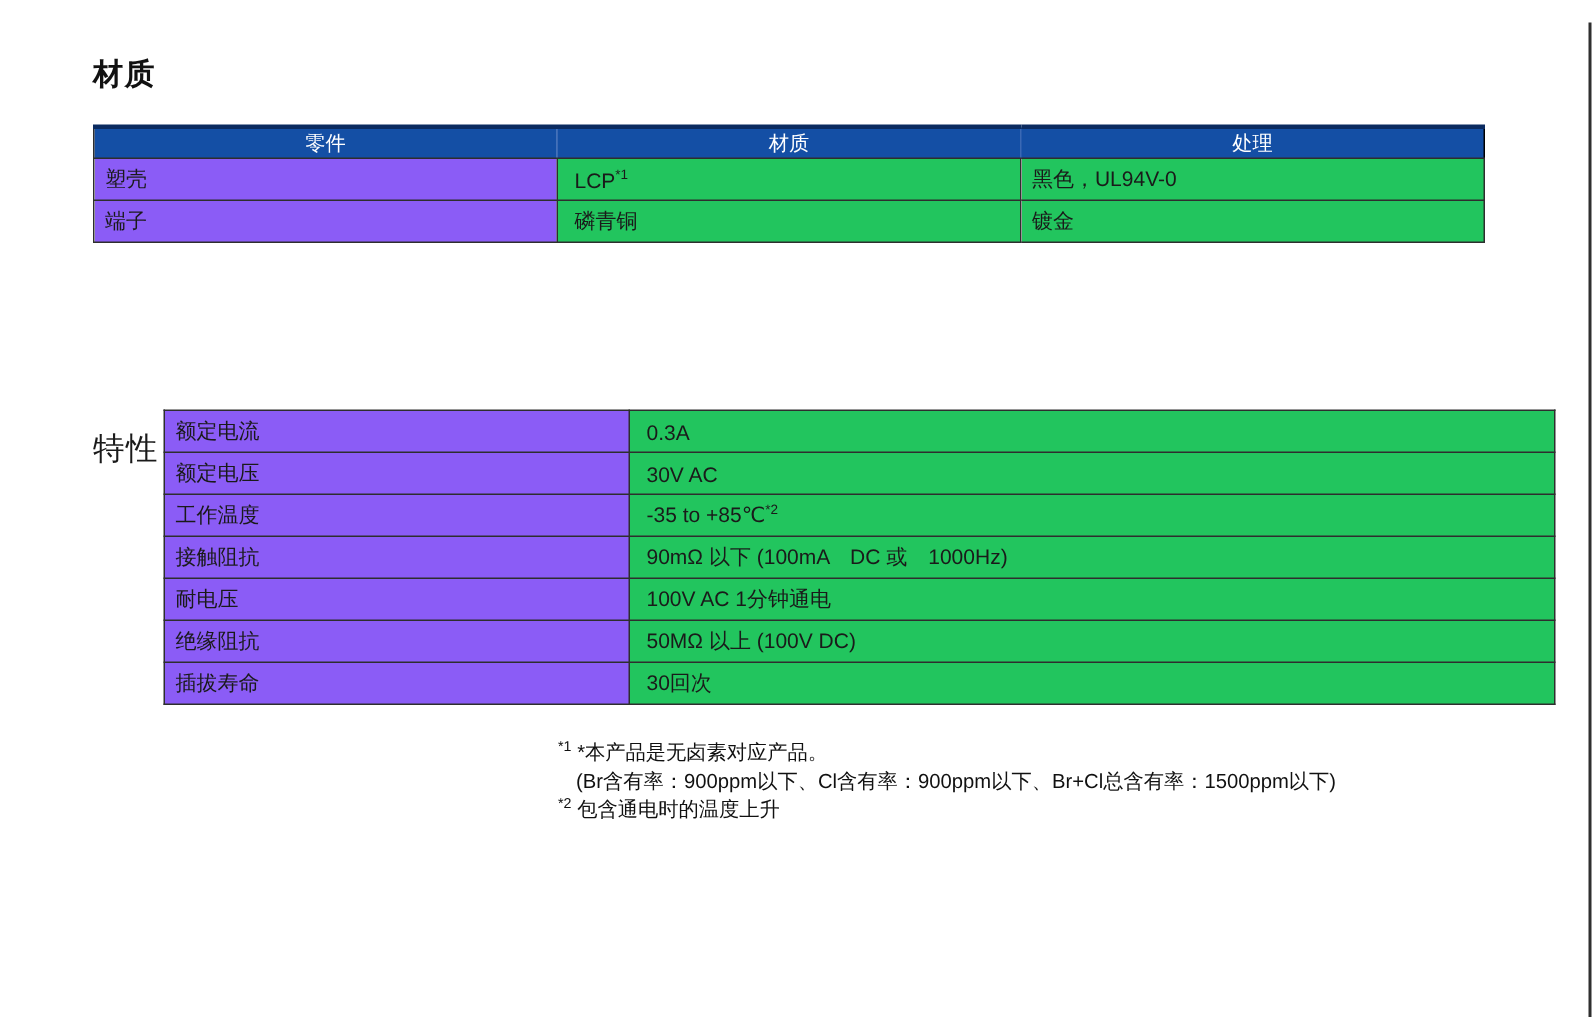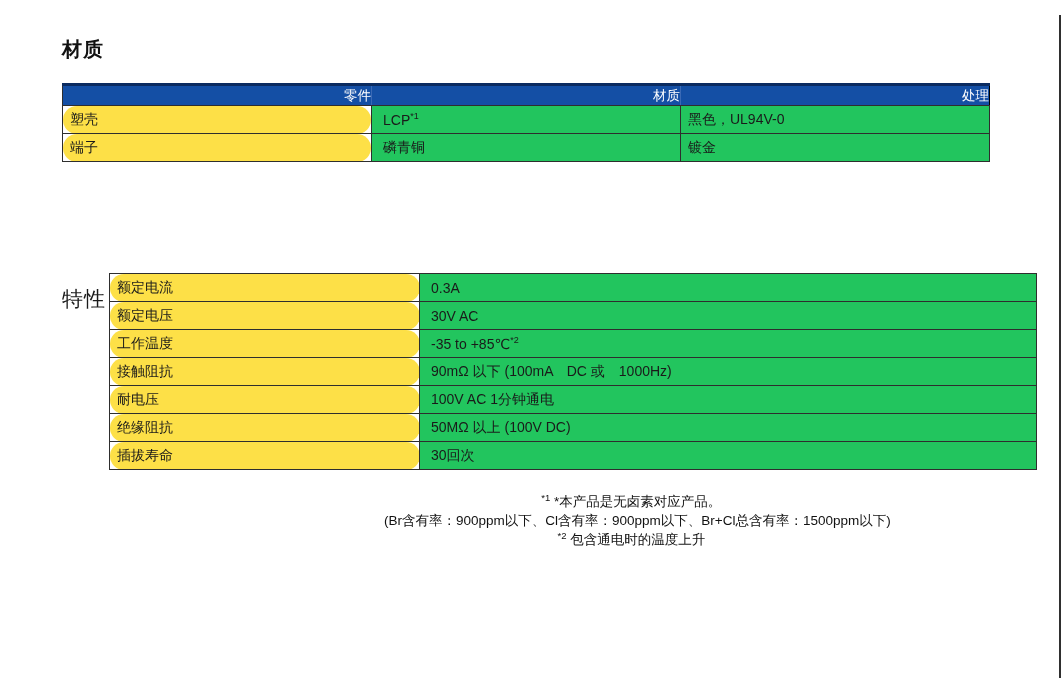--- a/index.html
+++ b/index.html
@@ -39,51 +39,50 @@
   td, th { border: 1px solid #2e2e2e; }
   .mat-table th {
     background: #144FA5;
     border-top: 3px solid #0B2B60;
     border-left: 1px solid #3a69b5;
     border-right: 1px solid #3a69b5;
     color: #ffffff;
     font-weight: normal;
     font-size: 13.5px;
     height: 21px;
-    text-align: right;
+    text-align: center;
     vertical-align: middle;
   }
   .mat-table th:first-child { border-left: 1px solid #2e2e2e; }
   .mat-table th:last-child { border-right: 1px solid #000000; }
   .mat-table col { width: 33.33%; }
   td {
     height: 28px;
     vertical-align: middle;
     padding: 0 8px 0 7px;
     background: #22c55e;
     white-space: nowrap;
     overflow: hidden;
   }
   .mat-table td.cell-mid { padding-left: 11px; }
-  .label-cell { background: #fde047; border-radius: 14px; }
+  .label-cell { background: #8b5cf6; }
   .char-table .col-label { width: 310px; }
   .char-table td.value-cell { padding-left: 11px; }
   sup {
     font-size: 9px;
     vertical-align: super;
     line-height: 0;
   }
   .footnotes {
     position: absolute;
     left: 372px; top: 492px;
     font-size: 13.5px;
     line-height: 19px;
     color: #111111;
     white-space: nowrap;
-    text-align: center;
   }
   .fn-line sup {
     font-size: 9.5px;
     vertical-align: super;
   }
   .fn-indent { padding-left: 12px; }
   .page-edge {
     position: absolute;
     left: 1059px; top: 15px;
     width: 2px; height: 663px;

